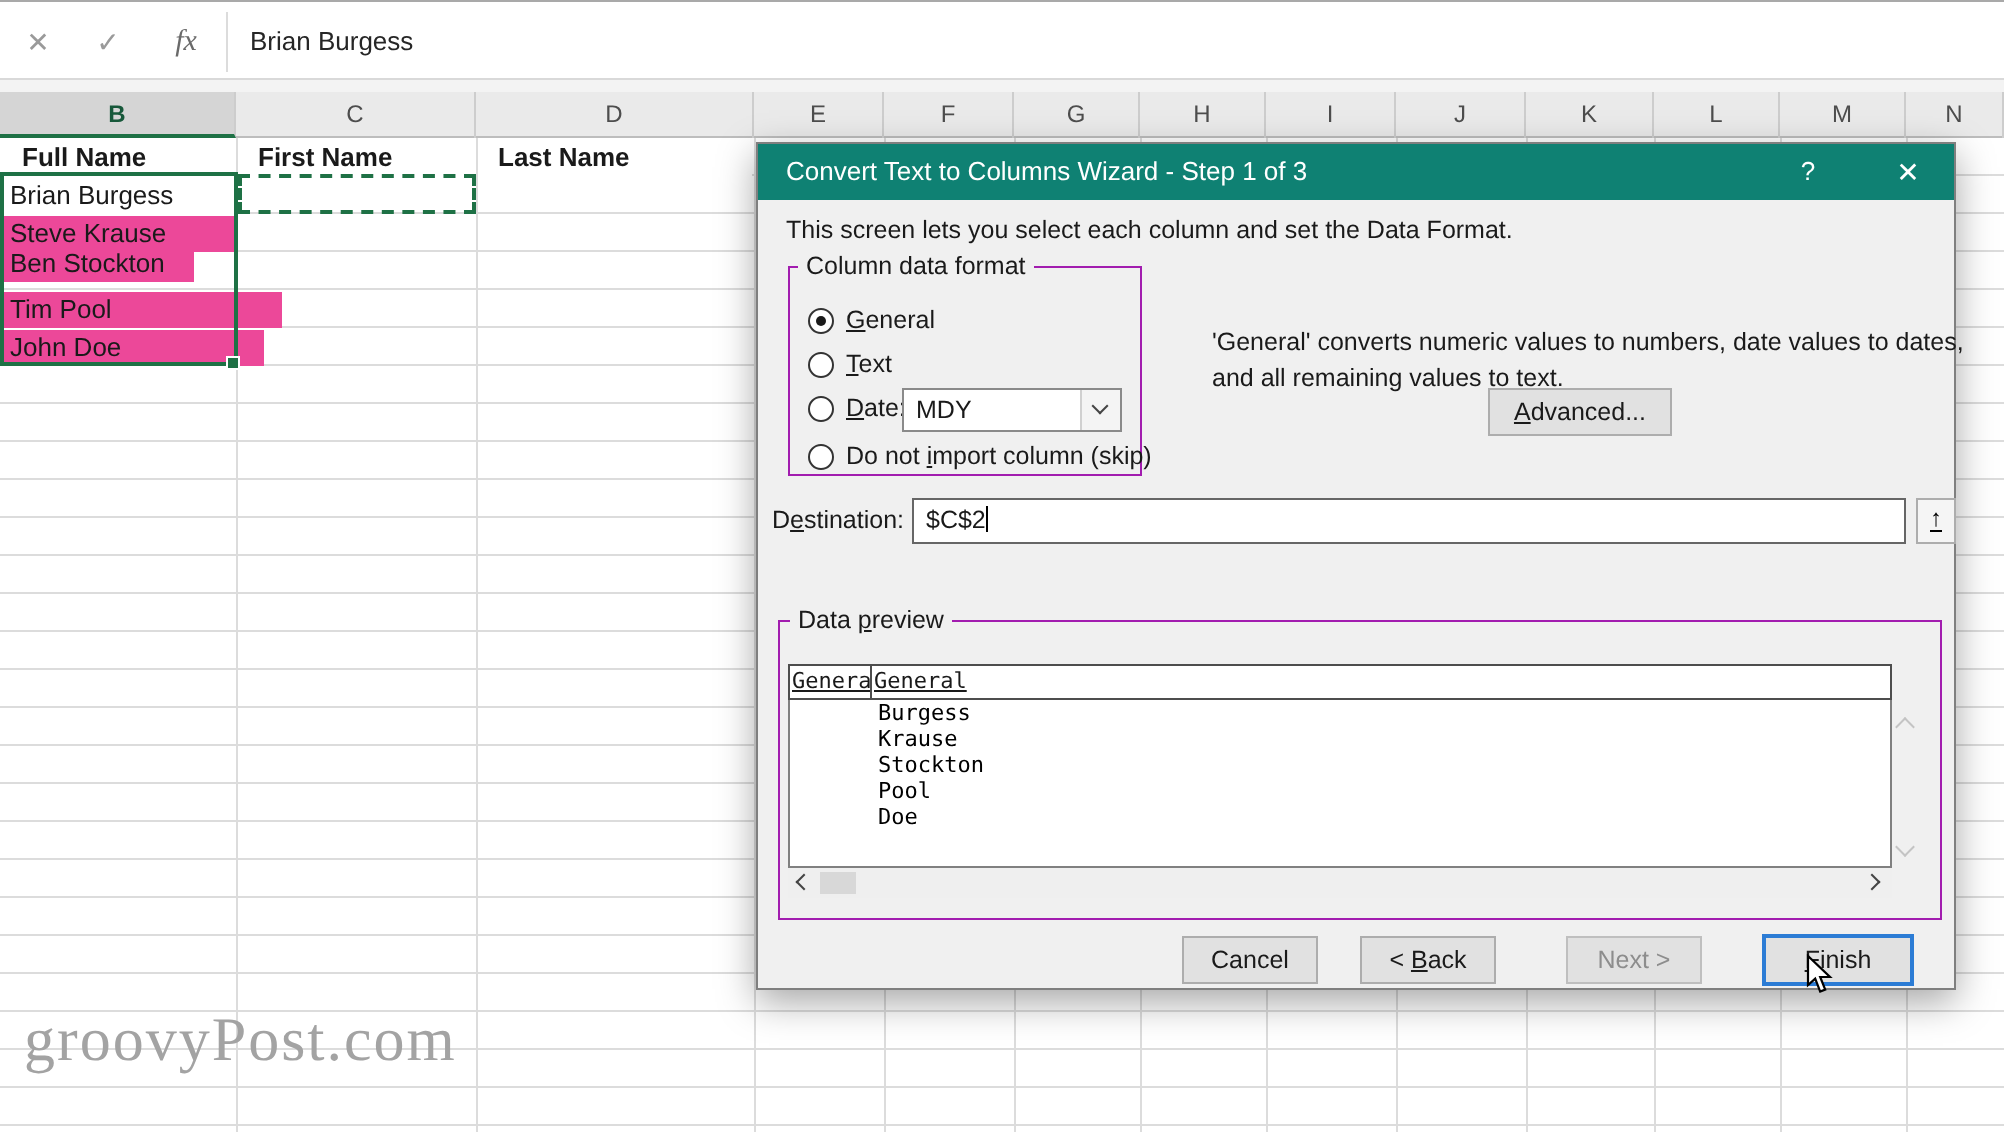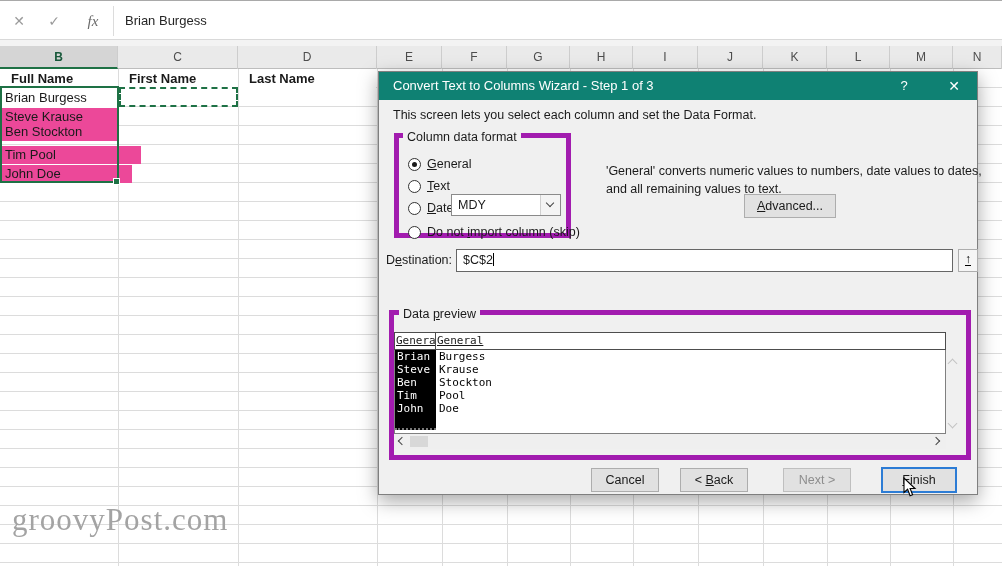--- a/index.html
+++ b/index.html
@@ -34,21 +34,21 @@
   .dash-border { position:absolute; left:119px; top:86px; width:119px; height:20px; border:2px dashed #1e7145; }
   .watermark { position:absolute; left:12px; top:501px; font-family:"Liberation Serif", serif; font-size:31px; color:#a3a3a3; letter-spacing:1px; }
   
   .dialog { position:absolute; left:378px; top:70px; width:600px; height:424px; background:#f0f0f0; border:1px solid #7f7f7f; box-shadow:0 6px 18px rgba(0,0,0,.35); font-size:13px; }
   .titlebar { position:absolute; left:0; top:0; width:100%; height:28px; background:#0f8173; color:#fff; }
   .title-text { position:absolute; left:14px; top:0; line-height:28px; font-size:13px; }
   .tb-btn { position:absolute; top:0; height:28px; line-height:28px; width:34px; text-align:center; font-size:13px; color:#fff; }
   .tb-help { right:56px; }
   .tb-close { right:6px; font-size:14px; }
   .subtitle { position:absolute; left:14px; top:36px; font-size:12.5px; color:#1a1a1a;text-align:right; }
-  .groupbox { position:absolute; border:5px solid #a21caf; }
+  .groupbox { position:absolute; border:1px solid #a21caf; }
   .group-label { position:absolute; top:-8px; background:#f0f0f0; padding:0 4px; font-size:12.5px; color:#1a1a1a; white-space:nowrap; }
   .fmt-group { left:15px; top:61px; width:177px; height:105px; }
   .radio-row { position:absolute; left:9px; height:16px; display:flex; align-items:center; white-space:nowrap; font-size:12.5px; }
   .radio { width:13px; height:13px; border:1px solid #333; border-radius:50%; margin-right:6px; background:#fff; position:relative; flex:none; }
   .radio-row.selected .radio::after { content:""; position:absolute; left:3px; top:3px; width:5px; height:5px; border-radius:50%; background:#1a1a1a; }
   .dropdown { position:absolute; left:72px; top:122px; width:110px; height:22px; background:#fff; border:1px solid #8a8a8a; font-size:12.5px; }
   .dd-value { position:absolute; left:6px; top:0; line-height:20px; }
   .dd-arrow { position:absolute; right:0; top:0; width:20px; height:20px; background:#f4f4f4; border-left:1px solid #d0d0d0; }
   .chev { position:absolute; width:6px; height:6px; border-right:1.6px solid #444; border-bottom:1.6px solid #444; }
   .chev-down { transform:rotate(45deg); left:6px; top:5px; }
@@ -126,21 +126,21 @@
   <div class="vline" style="left:827px"></div>
   <div class="vline" style="left:890px"></div>
   <div class="vline" style="left:953px"></div>
 
   <div class="cell bold" style="left:1px;top:69px;width:116px">Full Name</div>
   <div class="cell bold" style="left:119px;top:69px;width:118px">First Name</div>
   <div class="cell bold" style="left:239px;top:69px;width:137px">Last Name</div>
 
   <div class="cell" style="left:1px;top:88px;width:116px">Brian Burgess</div>
   <div class="cell sel-gray" style="left:1px;top:107px;width:116px">Steve Krause</div>
-  <div class="cell sel-gray" style="left:1px;top:122px;width:116px">Ben Stockton</div>
+  <div class="cell sel-gray" style="left:1px;top:122px;width:96px">Ben Stockton</div>
   <div class="cell sel-gray" style="left:1px;top:145px;width:140px">Tim Pool</div>
   <div class="cell sel-gray" style="left:1px;top:164px;width:131px">John Doe</div>
 
   <div class="sel-border"></div>
   <div class="fill-handle"></div>
   <div class="dash-border"></div>
 
   <div class="watermark">groovyPost.com</div>
 
   <div class="dialog">
@@ -188,27 +188,20 @@
 
     <div class="groupbox pv-group">
       <span class="group-label" style="left:5px">Data <u>p</u>review</span>
     </div>
     <div class="preview-box">
       <div class="pv-header">
         <span class="pv-h1">General</span>
         <span class="pv-h2">General</span>
       </div>
       <div class="pv-body">
-        <div class="pv-selcol">
-          <div>Brian</div>
-          <div>Steve</div>
-          <div>Ben</div>
-          <div>Tim</div>
-          <div>John</div>
-        </div>
         <div class="pv-col2">
           <div>Burgess</div>
           <div>Krause</div>
           <div>Stockton</div>
           <div>Pool</div>
           <div>Doe</div>
         </div>
       </div>
       <div class="pv-hscroll">
         <span class="chev chev-left"></span>

